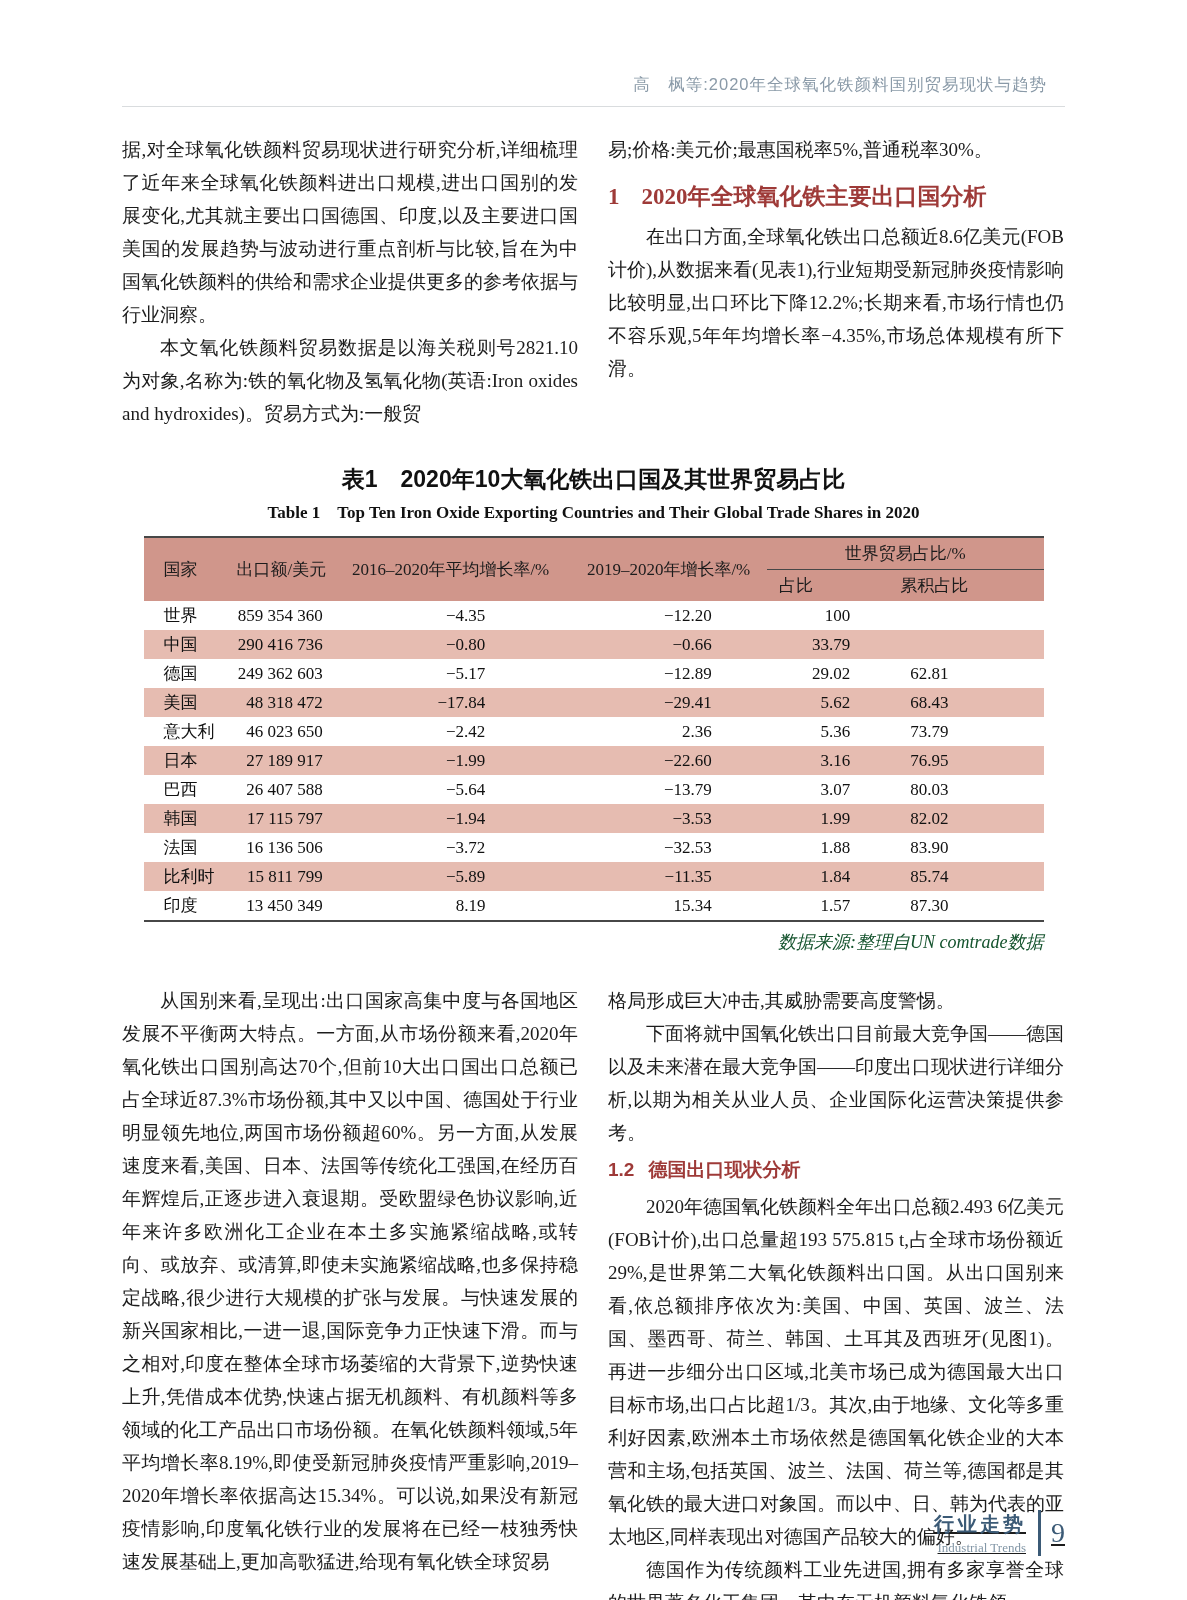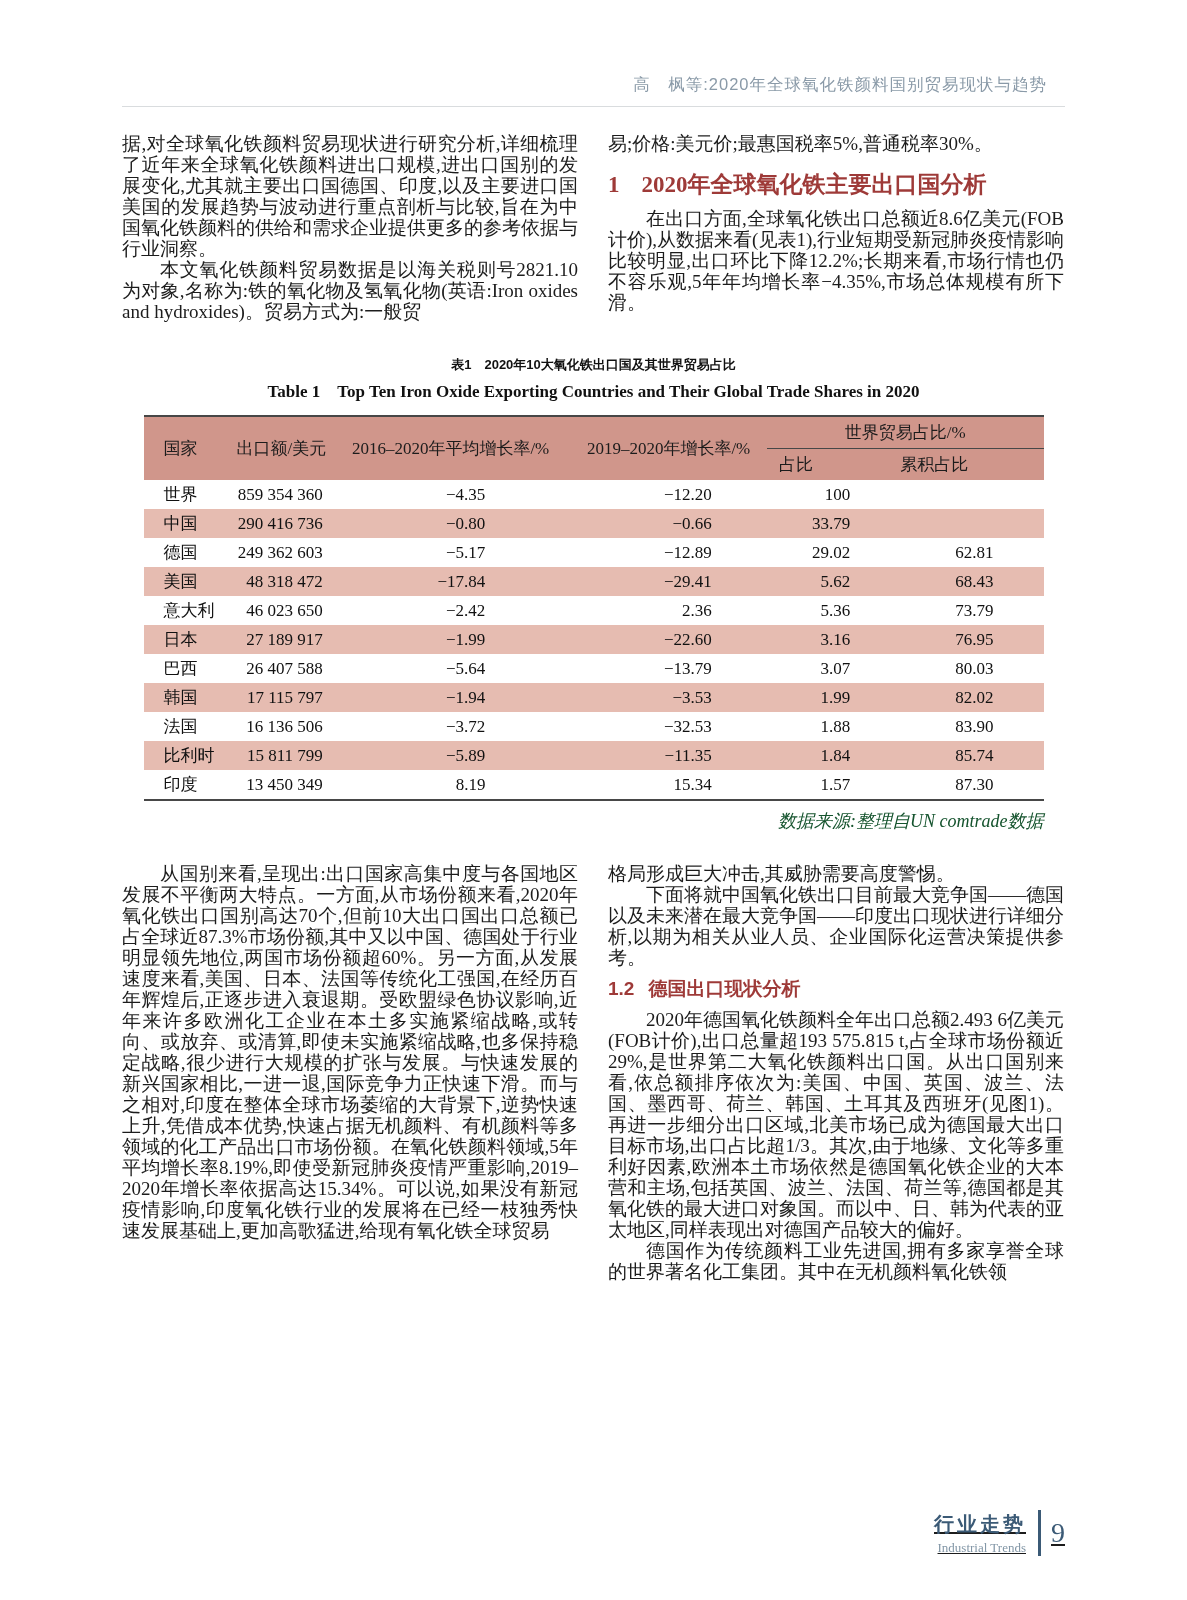--- a/index.html
+++ b/index.html
@@ -23,21 +23,21 @@
     letter-spacing:1px;
     color:#8a9aa8;
   }
   .header-rule{margin-top:10px;border-bottom:1.5px solid #d9dcde;}
   
   .two-col{display:flex;gap:30px;}
   .col{width:456px;flex:0 0 456px;}
   .para{
     margin:0;
     font-size:19px;
-    line-height:21px;
+    line-height:33px;
     text-align:justify;
     text-justify:inter-ideograph;
     color:#1c1c1c;
   }
   .para.indent{text-indent:2em;}
   .intro{margin-top:26px;}
   .h1{
     margin:16px 0 8px 0;
     font-family:Liberation Serif, serif;
     font-size:23px;
@@ -54,21 +54,21 @@
     color:#9e3a38;
     line-height:1.4;
   }
   .h2 .sec-num{margin-right:14px;}
   
   .table-block{margin-top:34px;}
   .tbl-title-zh{
     text-align:center;
     font-family:"Liberation Sans","DejaVu Sans",sans-serif;
     font-weight:bold;
-    font-size:13px;
+    font-size:23px;
     color:#111;
   }
   .tbl-title-en{
     text-align:center;
     font-weight:bold;
     font-size:17px;
     margin-top:6px;
     color:#111;
   }
   table.t1{
@@ -89,21 +89,21 @@
   }
   table.t1 thead th.c0{text-align:left;padding-left:20px;}
   table.t1 thead th.merged{border-bottom:1px solid #474747;}
   table.t1 tbody td{height:29px;padding:0;color:#111;}
   table.t1 tbody tr:nth-child(even){background:#e6bcb1;}
   .c0{text-align:left;padding-left:20px !important;width:95px;}
   .c1{text-align:right;padding-right:8px !important;width:125px;}
   .c2{text-align:right;padding-right:85px !important;width:210px;}
   .c3{text-align:right;padding-right:55px !important;width:190px;}
   .c4{text-align:right;padding-right:15px !important;width:105px;}
-  .c5{text-align:right;padding-right:50px !important;width:175px;}
+  .c5{text-align:center;padding-right:50px !important;width:175px;}
   table.t1 thead th.c1,table.t1 thead th.c2,table.t1 thead th.c3{text-align:center;padding-right:0 !important;}
   table.t1 thead th.sub{padding-right:40px !important;text-align:center;}
   .tbl-source{
     width:900px;margin:8px auto 0 auto;
     text-align:right;
     font-style:italic;
     font-size:18px;
     color:#14532d;
   }
   .body-section{margin-top:30px;}

